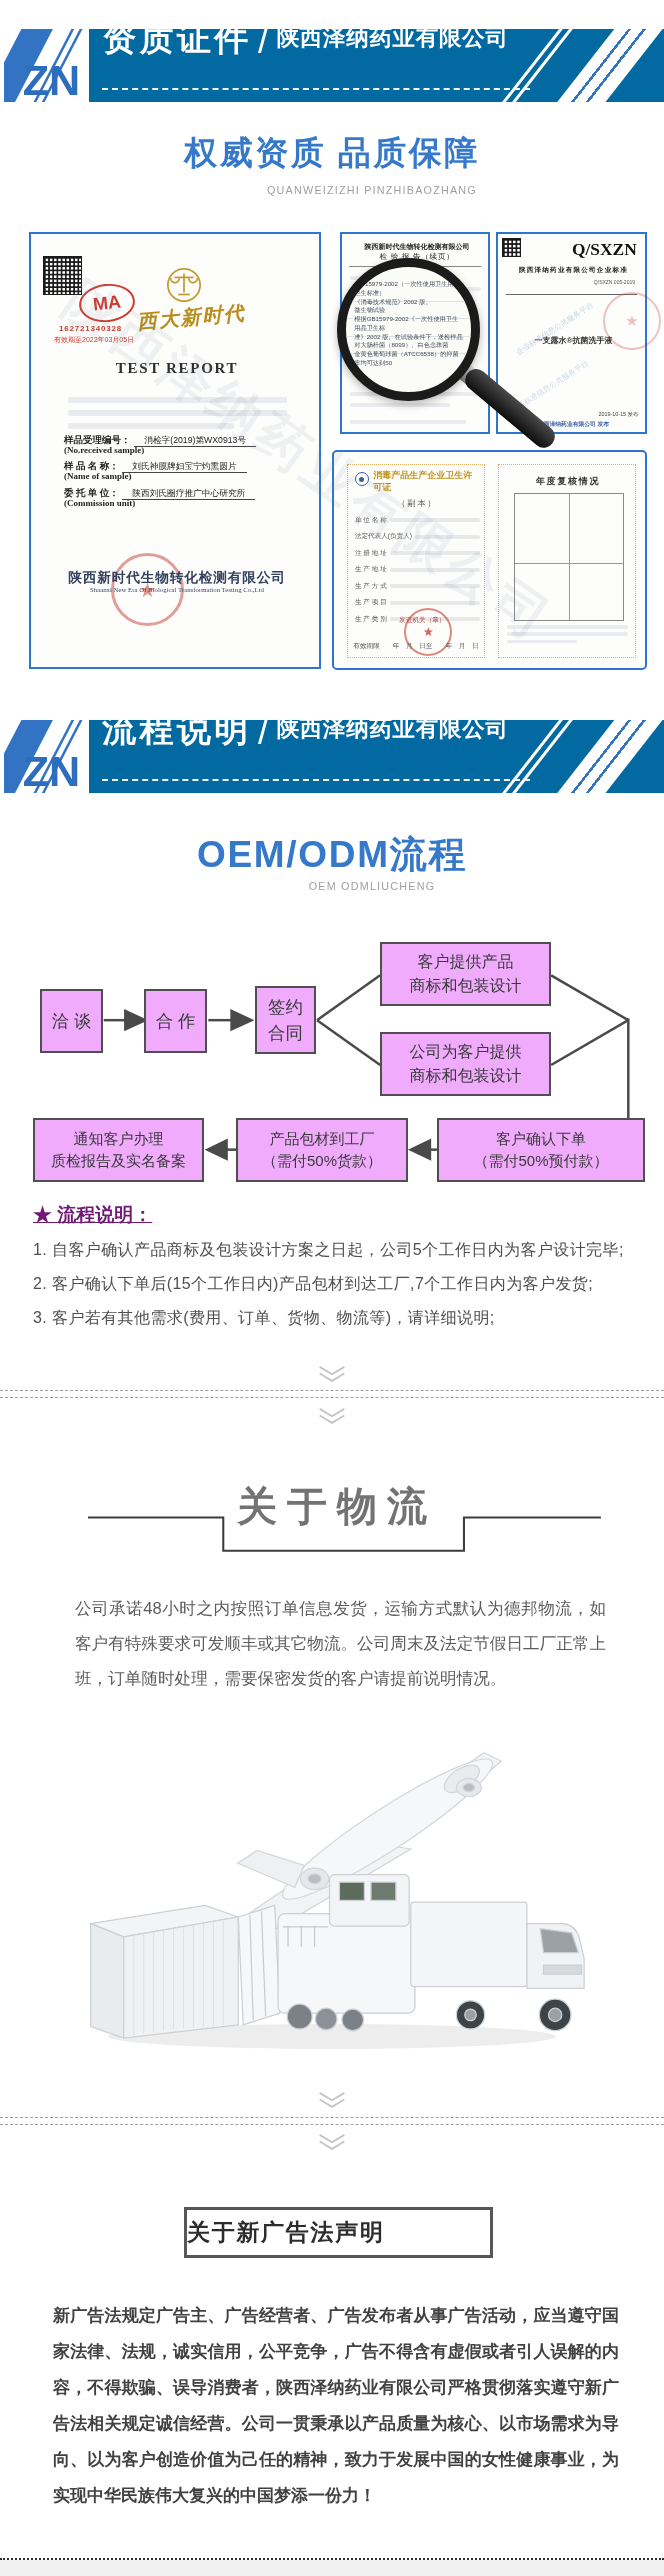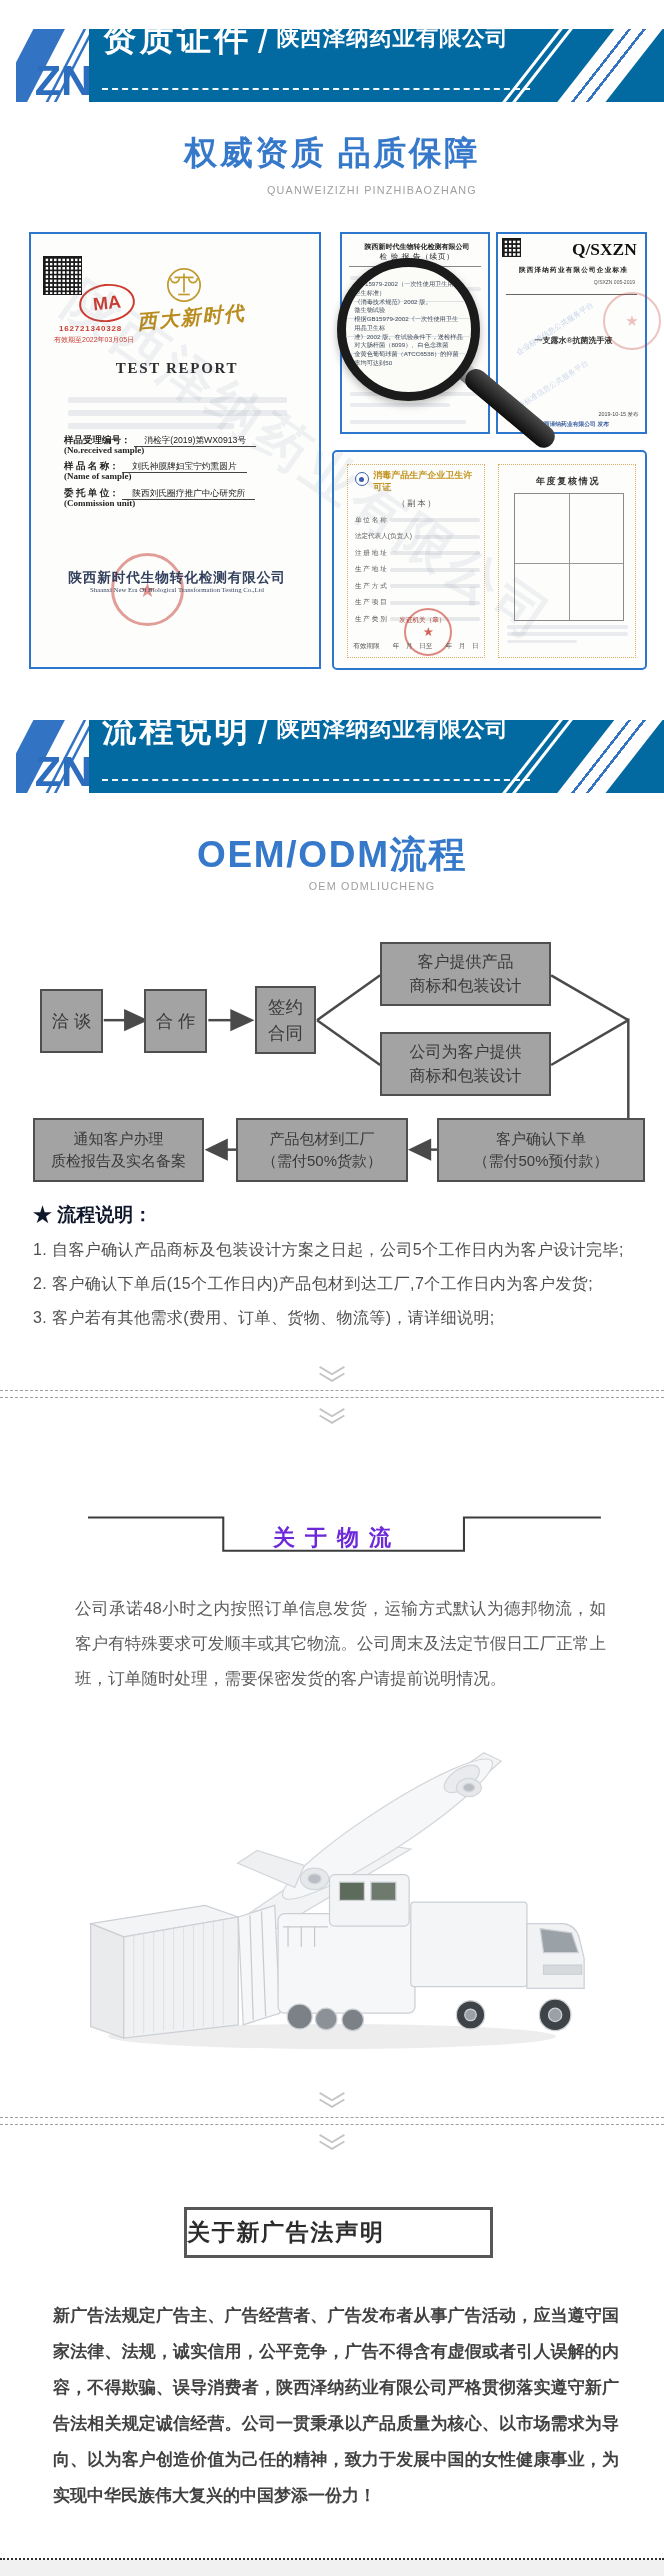--- a/index.html
+++ b/index.html
@@ -13,21 +13,21 @@
   .banner{position:absolute;left:0;width:664px;height:73px;}
   .banner .bar{position:absolute;left:89px;right:0;top:0;bottom:0;background:#0369a1;overflow:hidden;
                display:flex;align-items:flex-start;padding-left:13.3px;box-sizing:border-box;}
   .bar-title{font-size:34px;font-weight:700;color:#fff;letter-spacing:3.3px;line-height:1;margin-top:-8.3px;}
   .bar-slash{font-size:37px;font-weight:300;color:#fff;margin:0 8.3px 0 6.6px;line-height:1;margin-top:-6.6px;}
   .bar-co{font-size:22.4px;font-weight:600;color:#fff;letter-spacing:0.8px;line-height:1;margin-top:-1.7px;}
   .bar-dash{position:absolute;left:13.3px;bottom:11.6px;width:428px;border-top:2.5px dashed rgba(255,255,255,.95);}
   .stripe-wide{position:absolute;top:-29px;left:498px;width:38px;height:141px;transform:rotate(38deg);
     background:linear-gradient(90deg,#fff 0 10.8px,#3273c4 10.8px 13.3px,#fff 13.3px 22.4px,#3273c4 22.4px 25px,#fff 25px 38px);}
   .stripe-thin{position:absolute;top:-29px;height:141px;width:2.5px;background:#fff;transform:rotate(38deg);}
-  .logo{position:absolute;left:16px;top:0;width:82px;height:73px;}
+  .logo{position:absolute;left:4px;top:0;width:82px;height:73px;}
 
   
   .h-blue{font-weight:700;color:#3679ca;}
   .h-sub{color:#9f9f9f;letter-spacing:1.2px;font-size:10.8px;padding-left:40px;}
 
   
   .cert{position:absolute;background:#fdfdfc;border:2.5px solid #2d76cd;box-sizing:border-box;overflow:hidden;}
   .qr{background:#fff;border:1.7px solid #1a1a1a;
       background-image:linear-gradient(90deg,#1a1a1a 1.7px,transparent 1.7px),linear-gradient(180deg,#1a1a1a 1.7px,transparent 1.7px);
       background-size:4.2px 4.2px;}
@@ -36,21 +36,21 @@
   .fld-lab{font-family:"Liberation Serif",serif;font-weight:700;color:#1f1f1f;font-size:9.5px;}
   .fld-val{font-size:8.7px;color:#222;border-bottom:0.8px solid #444;padding:0 10px 0.8px 10px;}
   .fld-en{font-family:"Liberation Serif",serif;font-weight:700;color:#1f1f1f;font-size:9px;}
   .ring{border-radius:50%;box-sizing:border-box;display:flex;align-items:center;justify-content:center;}
   .dot-page{position:absolute;border:1.7px dotted #ddaf63;box-sizing:border-box;}
   .lic-row{display:flex;align-items:center;margin:0 0 7.5px 0;}
   .lic-lab{font-size:6.6px;color:#555;white-space:nowrap;margin-right:3.3px;}
   .lic-bar{flex:1;height:4.2px;background:#e7e8ea;border-radius:1.7px;}
 
   
-  .fbox{position:absolute;border:2.5px solid #4f4f4f;background:#a3a3a3;box-sizing:border-box;
+  .fbox{position:absolute;border:2.5px solid #4f4f4f;background:#f0abfc;box-sizing:border-box;
         display:flex;align-items:center;justify-content:center;text-align:center;
         color:#3a3a3a;font-weight:500;line-height:1.5;}
 
   
   .ddash{position:absolute;left:0;right:0;height:5.8px;border-top:1.7px dashed #9f9f9f;border-bottom:1.7px dashed #9f9f9f;}
 
   
   .note-item{font-size:16px;color:#4f4f4f;margin-bottom:13.3px;letter-spacing:0.4px;}
   .para{color:#5c5c5c;font-size:16.6px;line-height:35px;text-align:justify;}
 
@@ -287,21 +287,21 @@
 商标和包装设计</div>
     <div class="fbox pre" style="left:437px;top:180px;width:208px;height:64px;font-size:15px;">客户确认下单
 （需付50%预付款）</div>
     <div class="fbox pre" style="left:236px;top:180px;width:172px;height:64px;font-size:15px;">产品包材到工厂
 （需付50%货款）</div>
     <div class="fbox pre" style="left:33px;top:180px;width:171px;height:64px;font-size:15px;">通知客户办理
 质检报告及实名备案</div>
   </div>
 
   <div class="abs" style="left:33px;top:1202px;width:601px;">
-    <div style="font-size:19px;color:#0f172a;font-weight:600;margin-bottom:11.6px;">★ 流程说明：</div>
+    <div style="font-size:19px;color:#701a75;font-weight:600;margin-bottom:11.6px;text-decoration:underline;">★ 流程说明：</div>
     <div class="note-item">1. 自客户确认产品商标及包装设计方案之日起，公司5个工作日内为客户设计完毕;</div>
     <div class="note-item">2. 客户确认下单后(15个工作日内)产品包材到达工厂,7个工作日内为客户发货;</div>
     <div class="note-item">3. 客户若有其他需求(费用、订单、货物、物流等)，请详细说明;</div>
   </div>
 
   <div class="abs" style="left:318px;top:1366px;">
     <svg width="28" height="16.6" viewBox="0 0 34 20" fill="none" stroke="#c4c4c4" stroke-width="2.2">
       <polyline points="2,1 17,10 32,1"></polyline>
         <polyline points="2,9 17,18 32,9"></polyline>
     </svg>
@@ -310,21 +310,21 @@
   <div class="abs" style="left:318px;top:1408px;">
     <svg width="28" height="16.6" viewBox="0 0 34 20" fill="none" stroke="#c4c4c4" stroke-width="2.2">
       <polyline points="2,1 17,10 32,1"></polyline>
         <polyline points="2,9 17,18 32,9"></polyline>
     </svg>
   </div>
 
   <svg class="abs" style="left:0;top:1514px;" width="664" height="42" viewBox="0 0 800 50">
     <path d="M106,4 H269 V44 H559 V4 H724" stroke="#3c3c3c" stroke-width="2.5" fill="none"></path>
   </svg>
-  <div class="abs ctr serif" style="top:1479px;font-size:22px;font-weight:600;color:#6d28d9;letter-spacing:10px;text-indent:10px;margin-top:44px;">关于物流</div>
+  <div class="abs ctr serif" style="top:1479px;font-size:40px;font-weight:600;color:#737373;letter-spacing:10px;text-indent:10px;">关于物流</div>
   <div class="abs para" style="left:75px;top:1591px;width:531px;">公司承诺48小时之内按照订单信息发货，运输方式默认为德邦物流，如客户有特殊要求可发顺丰或其它物流。公司周末及法定节假日工厂正常上班，订单随时处理，需要保密发货的客户请提前说明情况。</div>
 
   <div class="abs" style="left:79px;top:1706px;">
     <svg width="506" height="349" viewBox="0 0 610 420">
       <ellipse cx="305" cy="398" rx="270" ry="15" fill="#ededee"></ellipse>
 
       <g stroke="#d3d7db" stroke-width="1.5">
         <polygon points="335,162 172,272 216,281 400,172" fill="#f1f3f4"></polygon>
         <polygon points="400,118 488,56 509,66 432,134" fill="#f1f3f4"></polygon>
         <g transform="rotate(-33 372 148)">

